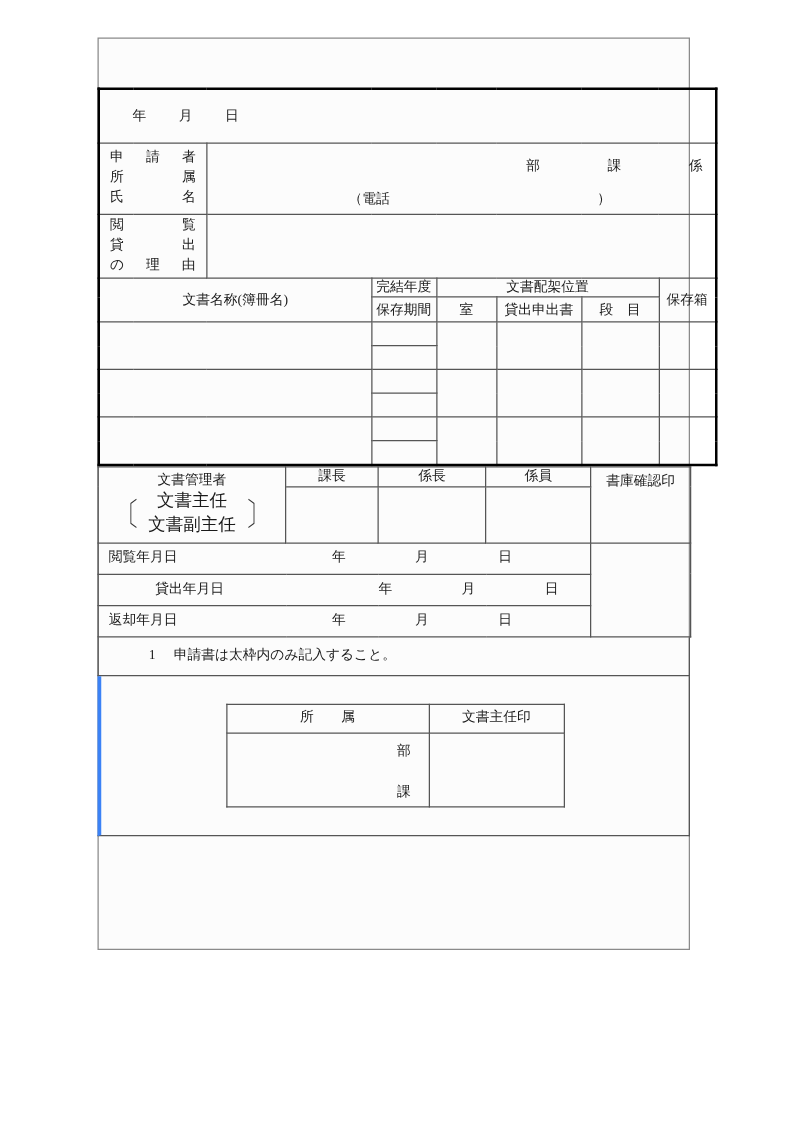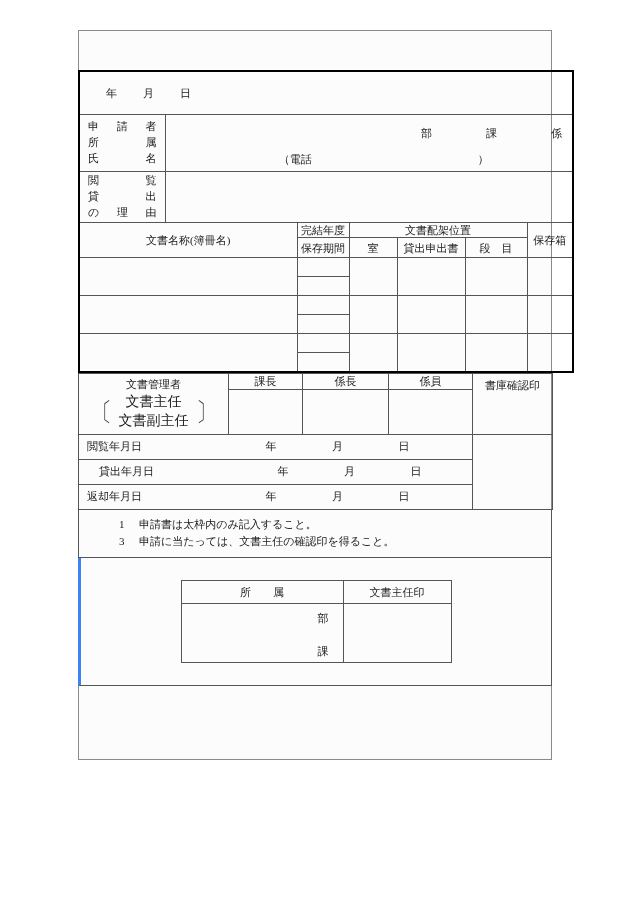--- a/index.html
+++ b/index.html
@@ -345,21 +345,21 @@
         <span style="display:inline-block;width:118px"></span>
         <span>年</span>
         <span style="display:inline-block;width:50px"></span>
         <span>月</span>
         <span style="display:inline-block;width:50px"></span>
         <span>日</span>
       </td>
       <td rowspan="3"></td>
     </tr>
     <tr>
-      <td colspan="4" style="height:24px;text-align:left;padding-left:20px;">
+      <td colspan="4" style="height:24px;text-align:center;padding-left:20px;">
         <span>貸出年月日</span>
         <span style="display:inline-block;width:118px"></span>
         <span>年</span>
         <span style="display:inline-block;width:50px"></span>
         <span>月</span>
         <span style="display:inline-block;width:50px"></span>
         <span>日</span>
       </td>
     </tr>
     <tr>
@@ -372,23 +372,20 @@
         <span style="display:inline-block;width:50px"></span>
         <span>日</span>
       </td>
     </tr>
   </tbody>
     </table>
 
   <div class="notes">
     <div class="note-item">
       <span class="note-num">1</span><span>申請書は太枠内のみ記入すること。</span>
-    </div>
-    <div class="note-item">
-      <span class="note-num">3</span><span>申請に当たっては、文書主任の確認印を得ること。</span>
     </div>
   </div>
 
   <div class="tail">
     <table class="sub-table">
       <colgroup>
           <col style="width:162px">
           <col style="width:108px">
         </colgroup>
       <tbody>

